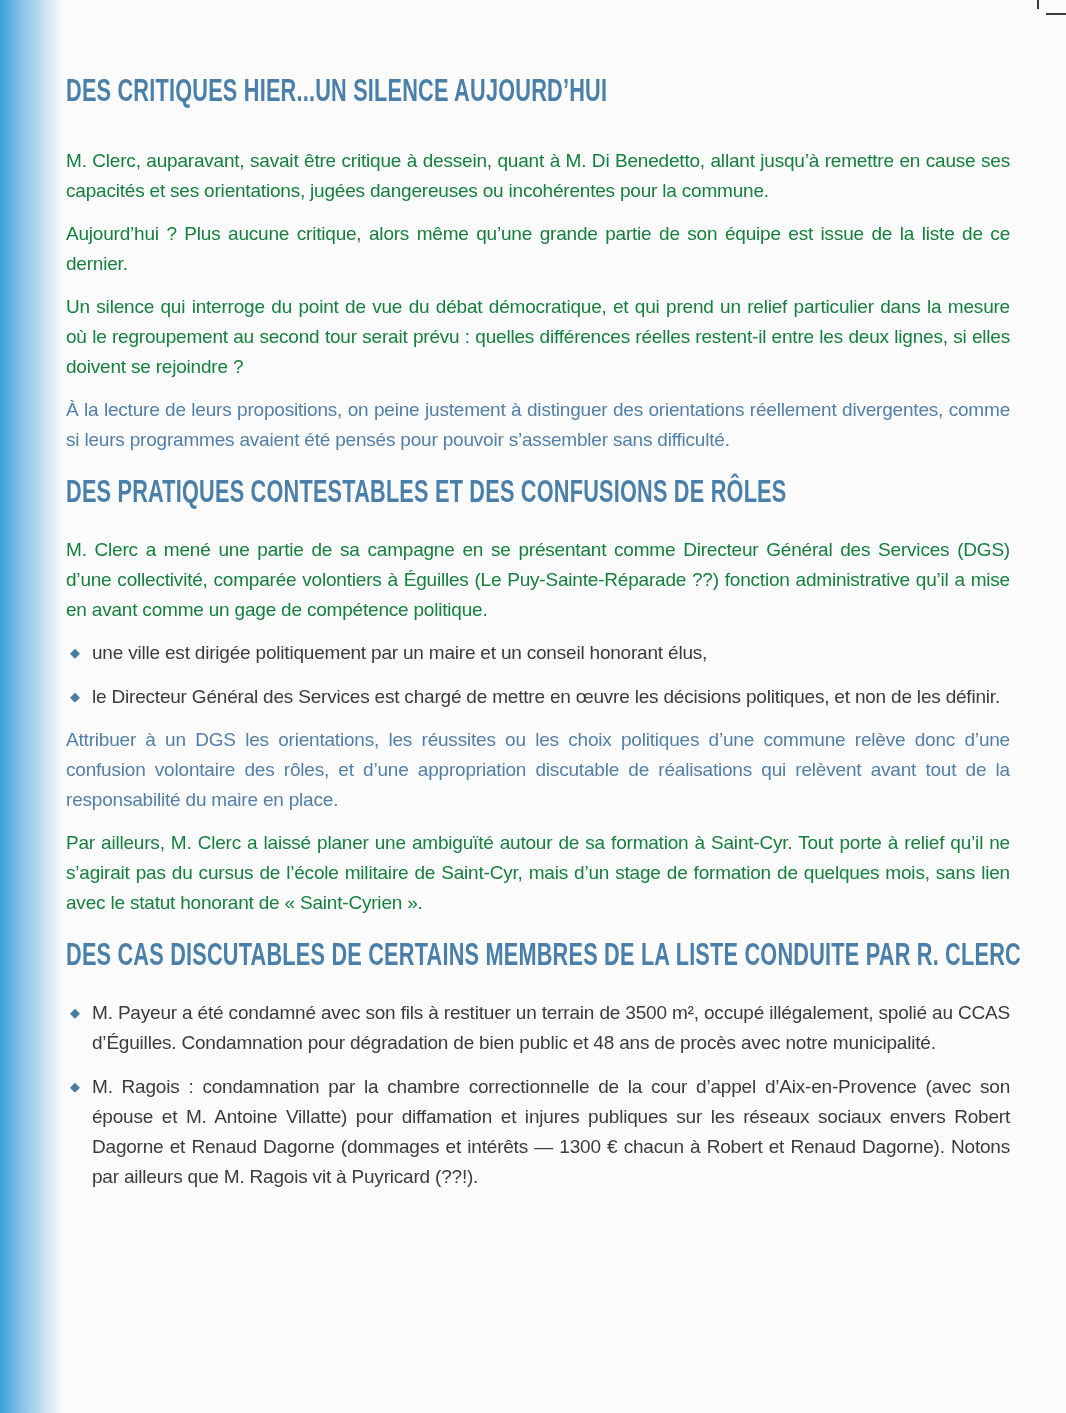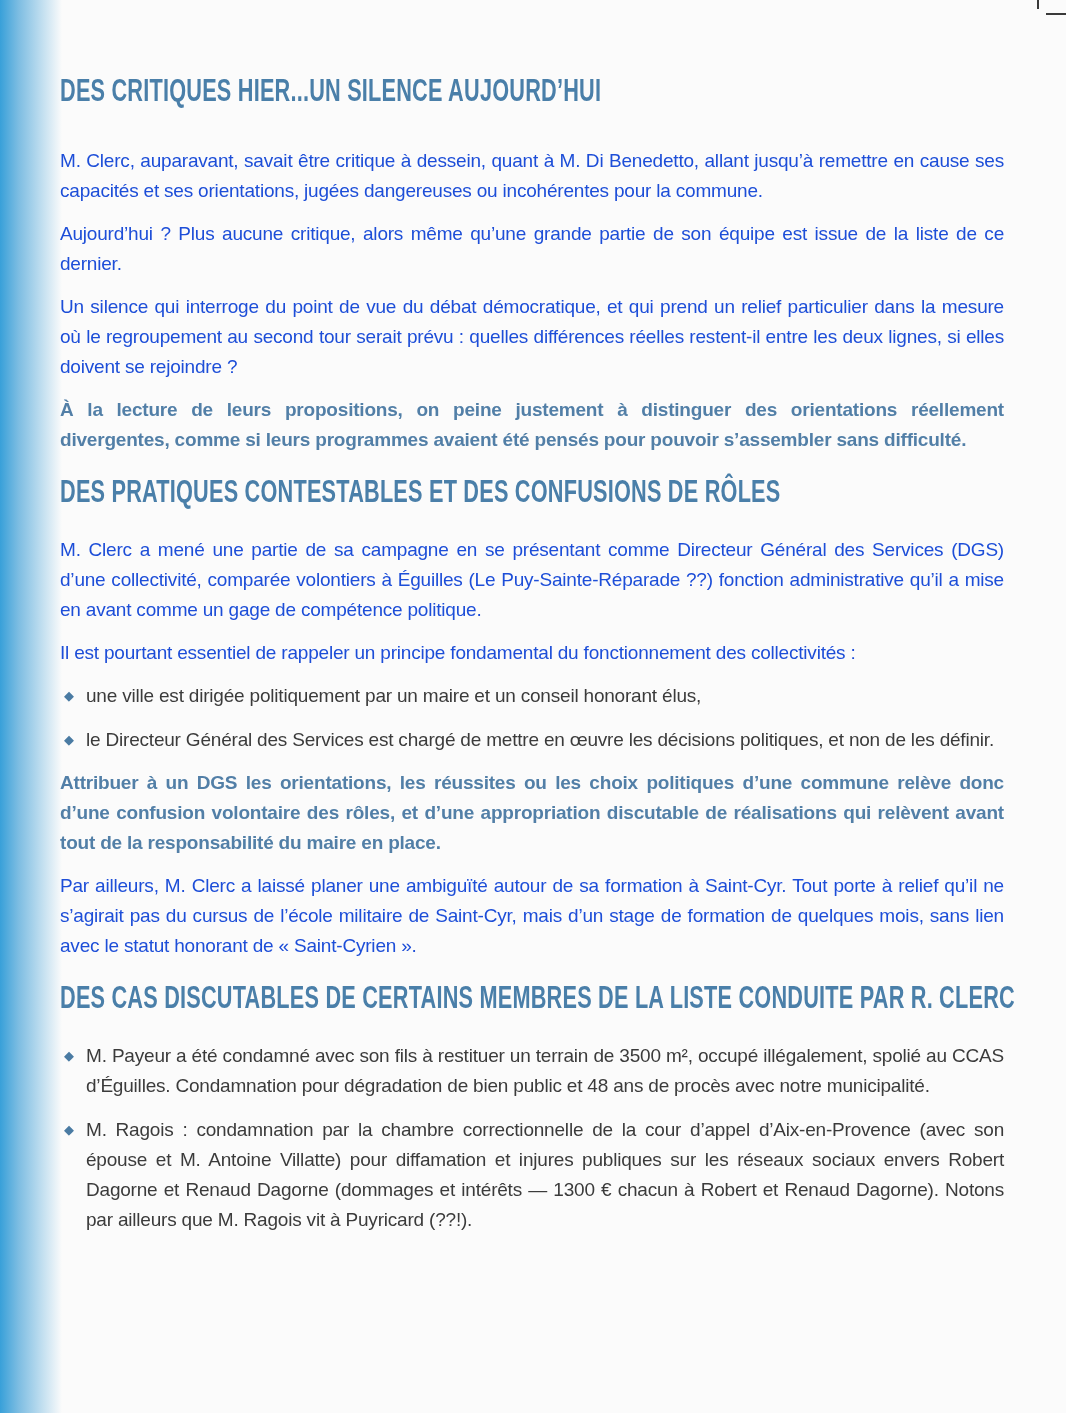--- a/index.html
+++ b/index.html
@@ -26,50 +26,50 @@
     background: #3a3a3a;
   }
   .crop-mark-h {
     position: absolute;
     left: 1046px; top: 13px;
     width: 20px; height: 2px;
     background: #3a3a3a;
   }
   .content {
     position: absolute;
-    left: 60px;
+    left: 66px;
     top: 74px;
     width: 944px;
   }
   .section-heading {
     color: #4a7fa9;
     font-size: 31px;
     line-height: 34px;
     margin: 0 0 38px 0;
     font-weight: bold;
   }
   .section-heading .condensed {
     display: inline-block;
     transform: scaleX(0.70);
     transform-origin: left center;
     white-space: nowrap;
     letter-spacing: 0.3px;
   }
   .section-heading.spaced { margin-top: 20px; margin-bottom: 26px; }
   .body-para {
-    color: #1d4ed8;
+    color: #15803d;
     font-size: 19px;
     line-height: 30px;
     letter-spacing: -0.2px;
     text-align: justify;
     margin: 0 0 13px 0;
   }
   .highlight-para {
     color: #527fa7;
-    font-weight: bold;
+    font-weight: normal;
     font-size: 19px;
     line-height: 30px;
     letter-spacing: -0.2px;
     text-align: justify;
     margin: 0 0 13px 0;
   }
   ul.diamond-list {
     list-style: none;
     margin: 2px 0 13px 0;
     padding: 0;
@@ -109,21 +109,20 @@
 
     <p class="body-para">M. Clerc, auparavant, savait être critique à dessein, quant à M. Di Benedetto, allant jusqu’à remettre en cause ses capacités et ses orientations, jugées dangereuses ou incohérentes pour la commune.</p>
     <p class="body-para">Aujourd’hui ? Plus aucune critique, alors même qu’une grande partie de son équipe est issue de la liste de ce dernier.</p>
     <p class="body-para">Un silence qui interroge du point de vue du débat démocratique, et qui prend un relief particulier dans la mesure où le regroupement au second tour serait prévu : quelles différences réelles restent-il entre les deux lignes, si elles doivent se rejoindre ?</p>
 
     <p class="highlight-para">À la lecture de leurs propositions, on peine justement à distinguer des orientations réellement divergentes, comme si leurs programmes avaient été pensés pour pouvoir s’assembler sans difficulté.</p>
 
     <h2 class="section-heading spaced"><span class="condensed">DES PRATIQUES CONTESTABLES ET DES CONFUSIONS DE RÔLES</span></h2>
 
     <p class="body-para">M. Clerc a mené une partie de sa campagne en se présentant comme Directeur Général des Services (DGS) d’une collectivité, comparée volontiers à Éguilles (Le Puy-Sainte-Réparade ??) fonction administrative qu’il a mise en avant comme un gage de compétence politique.</p>
-    <p class="body-para">Il est pourtant essentiel de rappeler un principe fondamental du fonctionnement des collectivités :</p>
 
     <ul class="diamond-list">
       <li>
         <span class="bullet-icon">◆</span>
         <span>une ville est dirigée politiquement par un maire et un conseil honorant élus,</span>
       </li>
       <li>
         <span class="bullet-icon">◆</span>
         <span>le Directeur Général des Services est chargé de mettre en œuvre les décisions politiques, et non de les définir.</span>
       </li>

